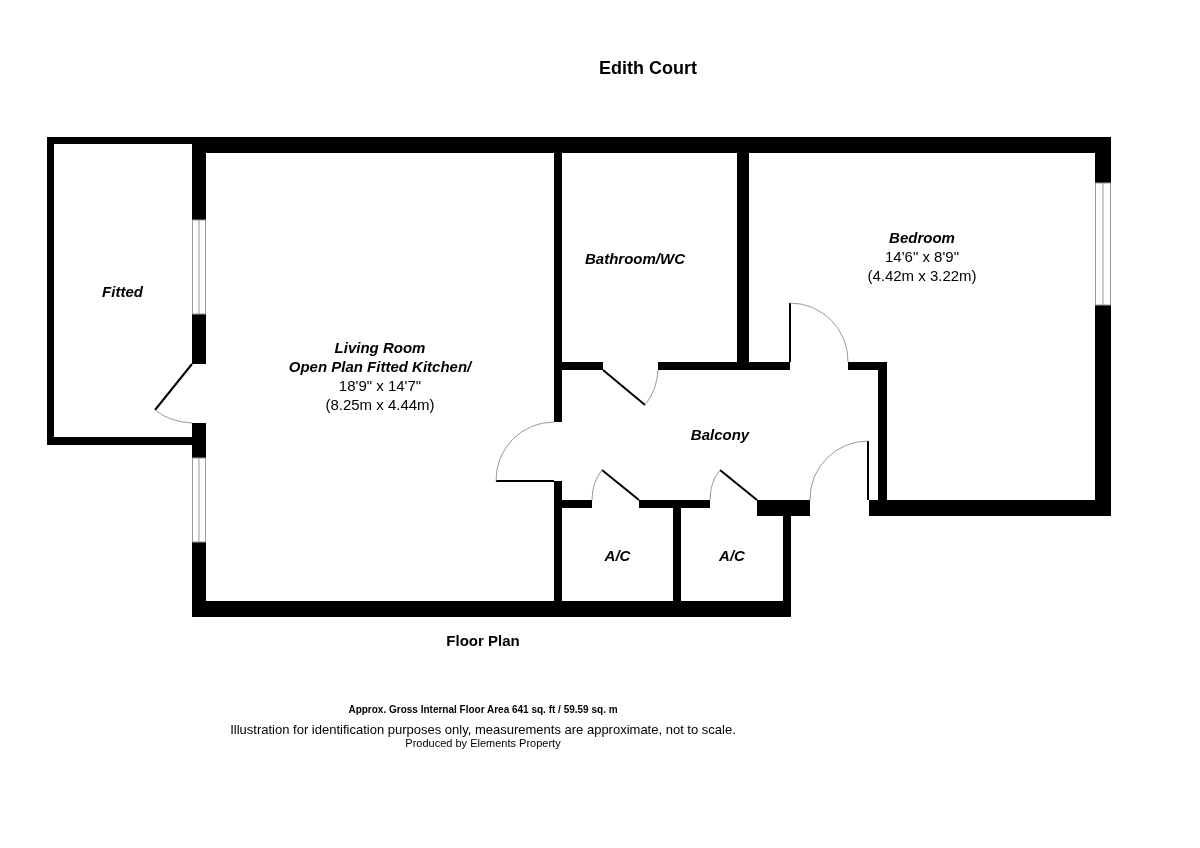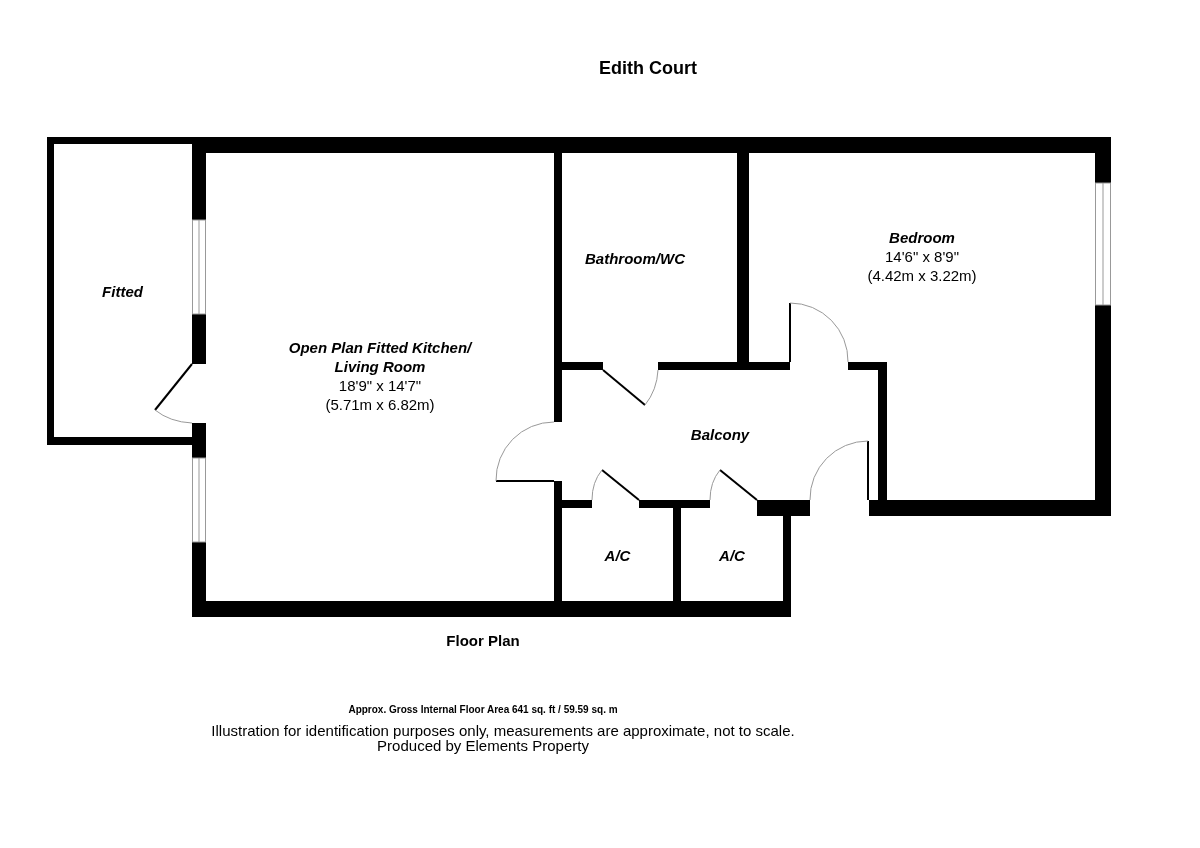--- a/index.html
+++ b/index.html
@@ -5,22 +5,22 @@
   html, body { margin: 0; padding: 0; background: #ffffff; }
   body { width: 1200px; height: 848px; position: relative; overflow: hidden; font-family: "Liberation Sans", sans-serif; color: #000; }
   .title { position: absolute; left: 0; width: 1200px; top: 58px; text-align: center; font-weight: bold; font-size: 18px; padding-left: 48px; }
   svg.plan { position: absolute; left: 0; top: 0; }
   .lbl { position: absolute; text-align: center; line-height: 19px; font-size: 15px; }
   .lbl .b { font-weight: bold; display: block; font-style: italic; }
   .lbl .n { display: block; }
   .caption { position: absolute; left: 0; width: 966px; text-align: center; }
   .cap-plan { top: 632px; font-weight: bold; font-size: 15px; }
   .cap-area { top: 704px; font-weight: bold; font-size: 10px; }
-  .cap-note { top: 722px; font-size: 15px; margin-left: 20px; }
-  .cap-by { top: 737px; font-size: 15px; }
+  .cap-note { top: 722px; font-size: 13px; }
+  .cap-by { top: 737px; font-size: 11px; }
 </style>
 </head>
 <body>
 
 <div class="title">Edith Court</div>
 
 <svg class="plan" width="1200" height="848" viewBox="0 0 1200 848">
   <g fill="#000">
 
     <rect x="47" y="137" width="146" height="7"></rect>
@@ -85,24 +85,24 @@
     <line x1="868" y1="441" x2="868" y2="500" stroke="#000" stroke-width="2"></line>
     <path d="M810 500 A58 58 0 0 1 868 441" stroke="#999" stroke-width="1"></path>
   </g>
 </svg>
 
 <div class="lbl" style="left:60px; top:282px; width:125px;">
   <span class="b">Fitted</span>
 </div>
 
 <div class="lbl" style="left:230px; top:338px; width:300px;">
+  <span class="b">Living Room</span>
   <span class="b">Open Plan Fitted Kitchen/</span>
-  <span class="b">Living Room</span>
   <span class="n">18'9" x 14'7"</span>
-  <span class="n">(5.71m x 6.82m)</span>
+  <span class="n">(8.25m x 4.44m)</span>
 </div>
 
 <div class="lbl" style="left:562px; top:249px; width:146px;">
   <span class="b">Bathroom/WC</span>
 </div>
 
 <div class="lbl" style="left:822px; top:228px; width:200px;">
   <span class="b">Bedroom</span>
   <span class="n">14'6" x 8'9"</span>
   <span class="n">(4.42m x 3.22m)</span>

